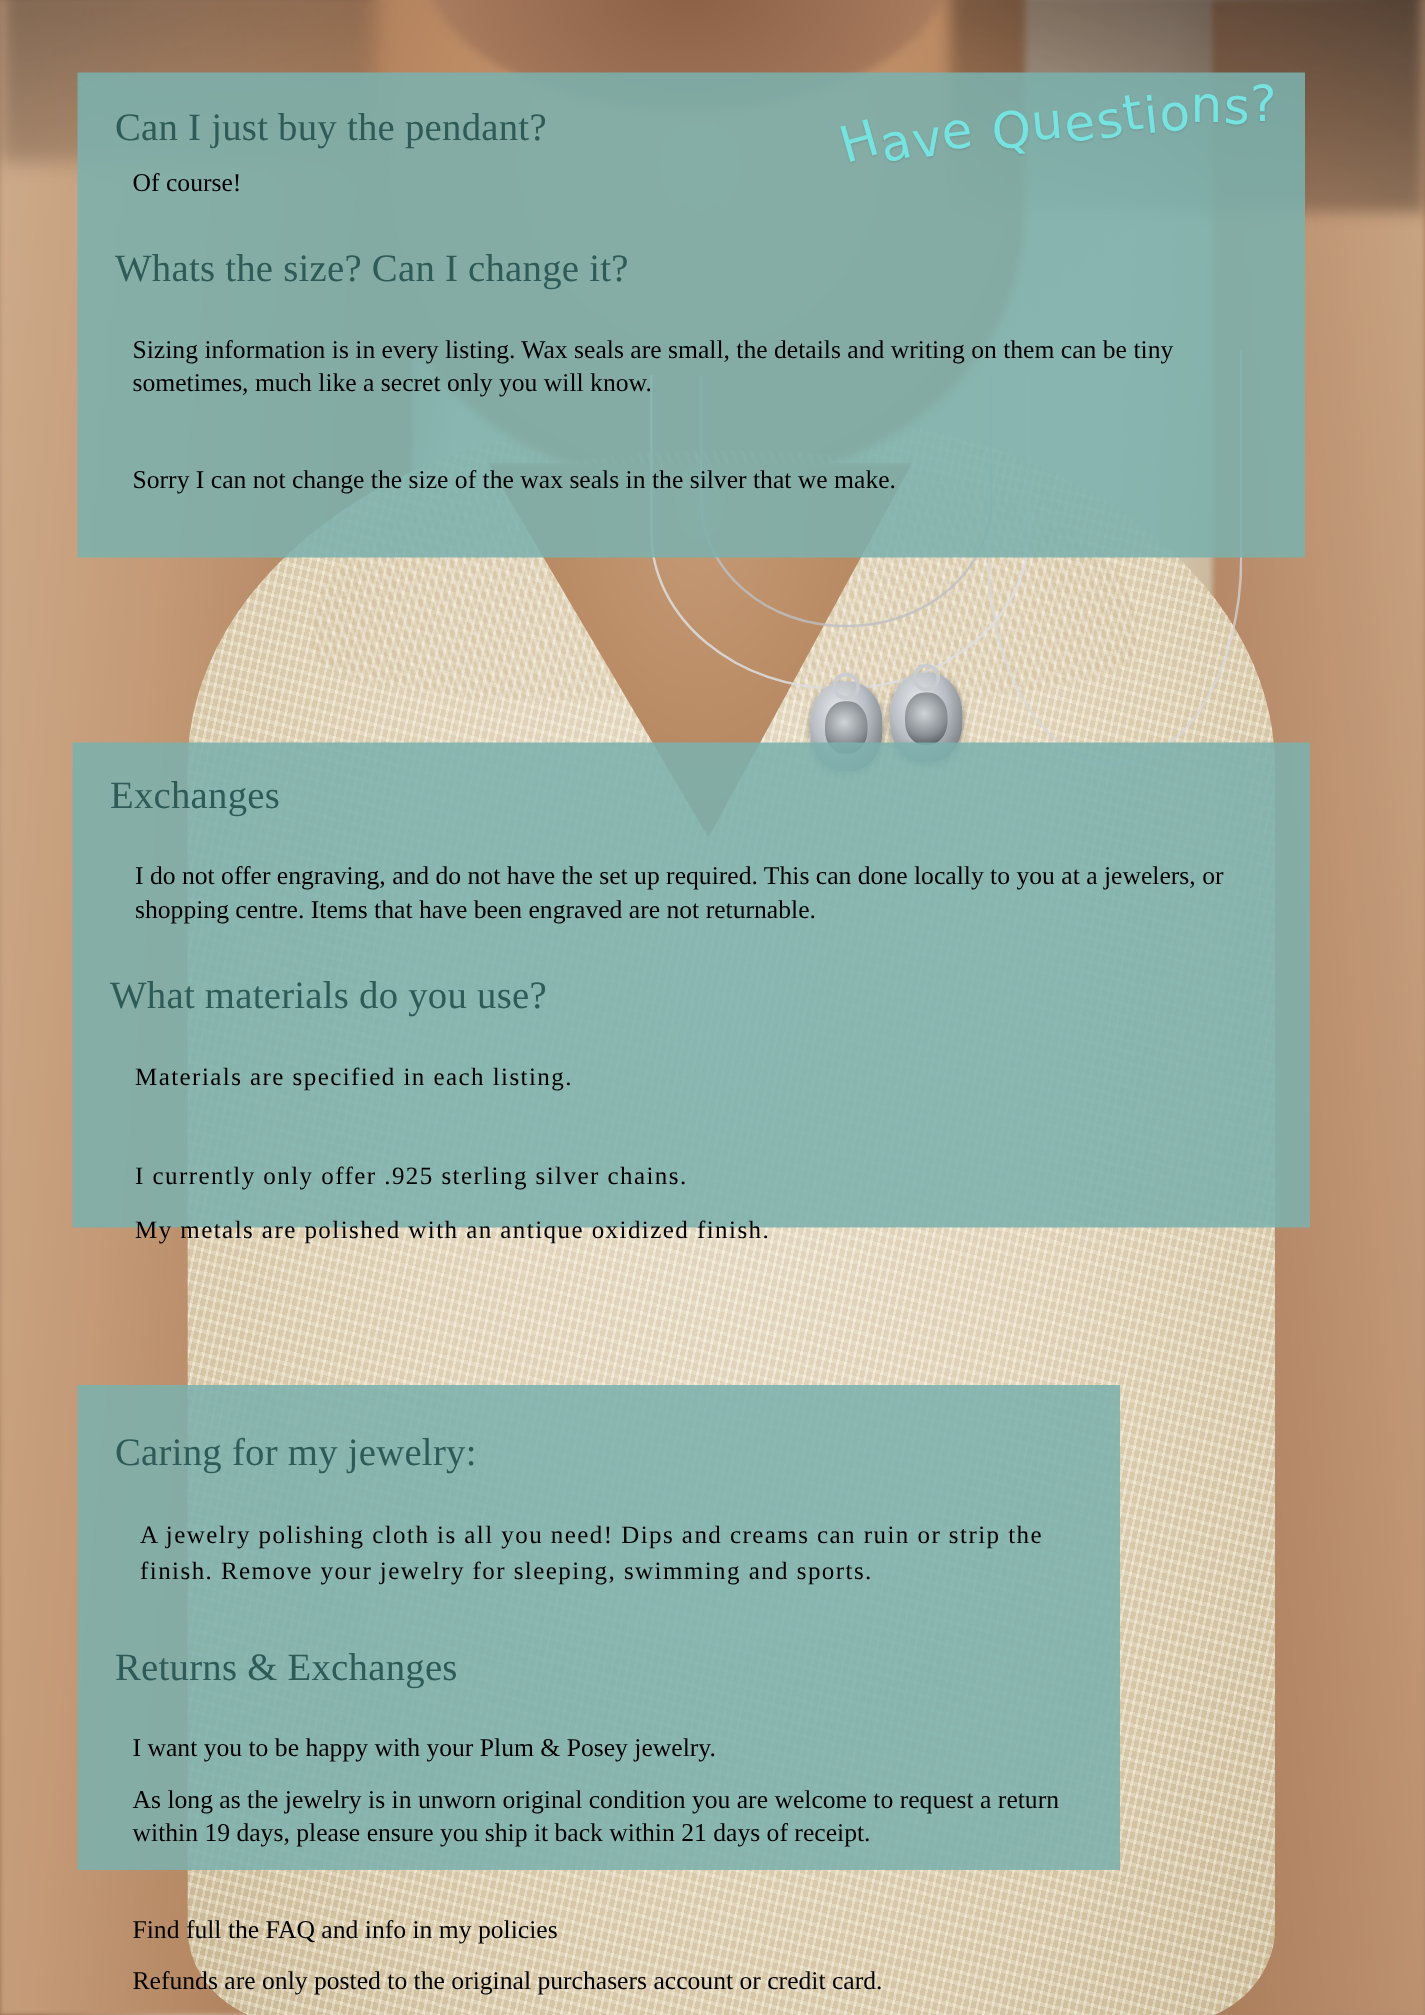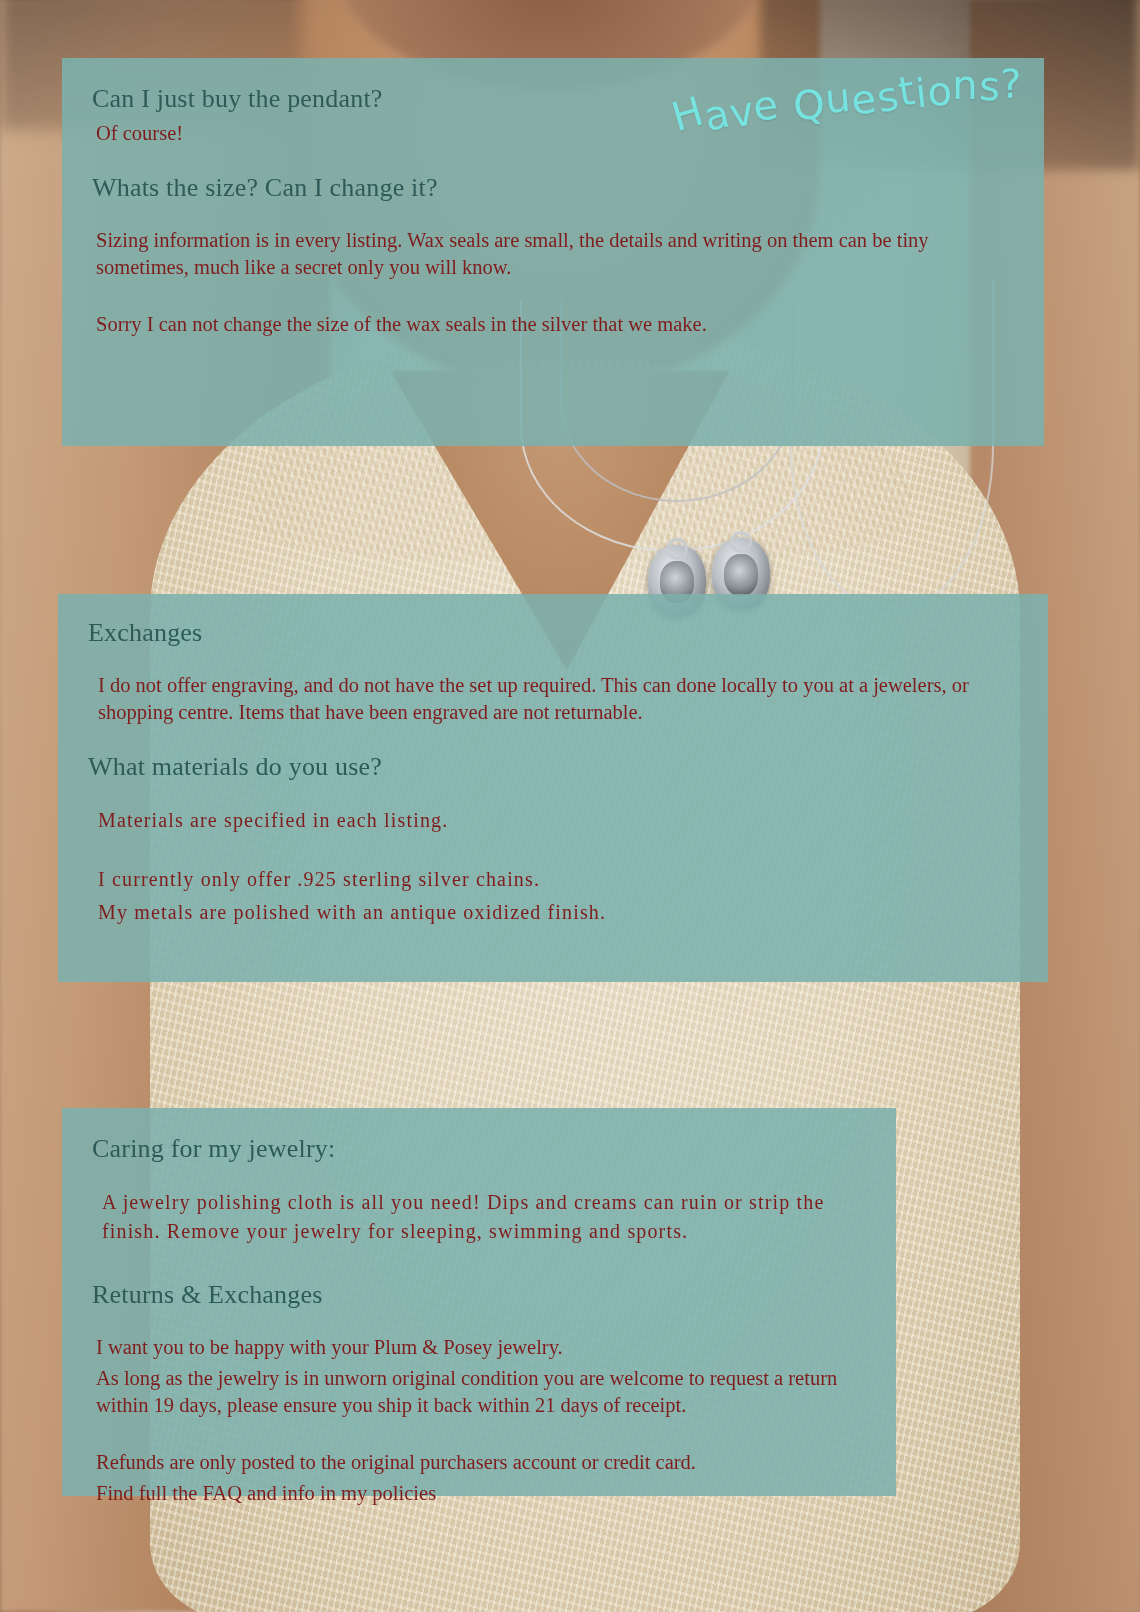--- a/index.html
+++ b/index.html
@@ -141,36 +141,36 @@
   }
 
   
   .panel {
     position: absolute;
     background: rgba(124,176,173,0.88);
     box-sizing: border-box;
   }
   #panel-1 { left: 62px;  top: 58px;   width: 982px; height: 388px; padding: 26px 30px 0 30px; }
   #panel-2 { left: 58px;  top: 594px;  width: 990px; height: 388px; padding: 24px 30px 0 30px; }
-  #panel-3 { left: 62px;  top: 1108px; width: 834px; height: 388px; padding: 26px 30px 0 30px; }
+  #panel-3 { left: 62px;  top: 1108px; width: 834px; height: 388px; padding: 36px 30px 0 30px; }
 
   h2.q {
     margin: 0 0 6px 0;
     font-family: "Liberation Serif", serif;
     font-weight: normal;
-    font-size: 26px;
+    font-size: 31px;
     color: #2e5b58;
     letter-spacing: 0.2px;
   }
   p.a {
-    margin: 4px;
+    margin: 14px;
     font-family: "Liberation Serif", serif;
     font-size: 20.5px;
     line-height: 1.32;
-    color: #7f1d1d;
+    color: #000000;
   }
   p.a.wide {
     font-size: 20px;
     letter-spacing: 1.15px;
     line-height: 1.45;
   }
   .gap-s { height: 14px; }
   .gap-m { height: 22px; }
   .gap-l { height: 30px; }
   .indent { padding-left: 6px; }
@@ -253,17 +253,17 @@
     <div class="gap-s"></div>
     <p class="a wide indent">A jewelry polishing cloth is all you need!  Dips and creams can ruin or strip the finish.  Remove your jewelry for sleeping, swimming and sports.</p>
 
     <div class="gap-l"></div>
 
     <h2 class="q">Returns &amp; Exchanges</h2>
     <div class="gap-s"></div>
     <p class="a">I want you to be happy with your Plum &amp; Posey jewelry.</p>
     <p class="a">As long as the jewelry is in unworn original condition you are welcome to request a return within 19 days, please ensure you ship it back within 21 days of receipt.</p>
     <div class="gap-m"></div>
+    <p class="a">Find full the FAQ and info in my policies</p>
     <p class="a">Refunds are only posted to the original purchasers account or credit card.</p>
-    <p class="a">Find full the FAQ and info in my policies</p>
   </div>
 
 </div>
 
 </body></html>

